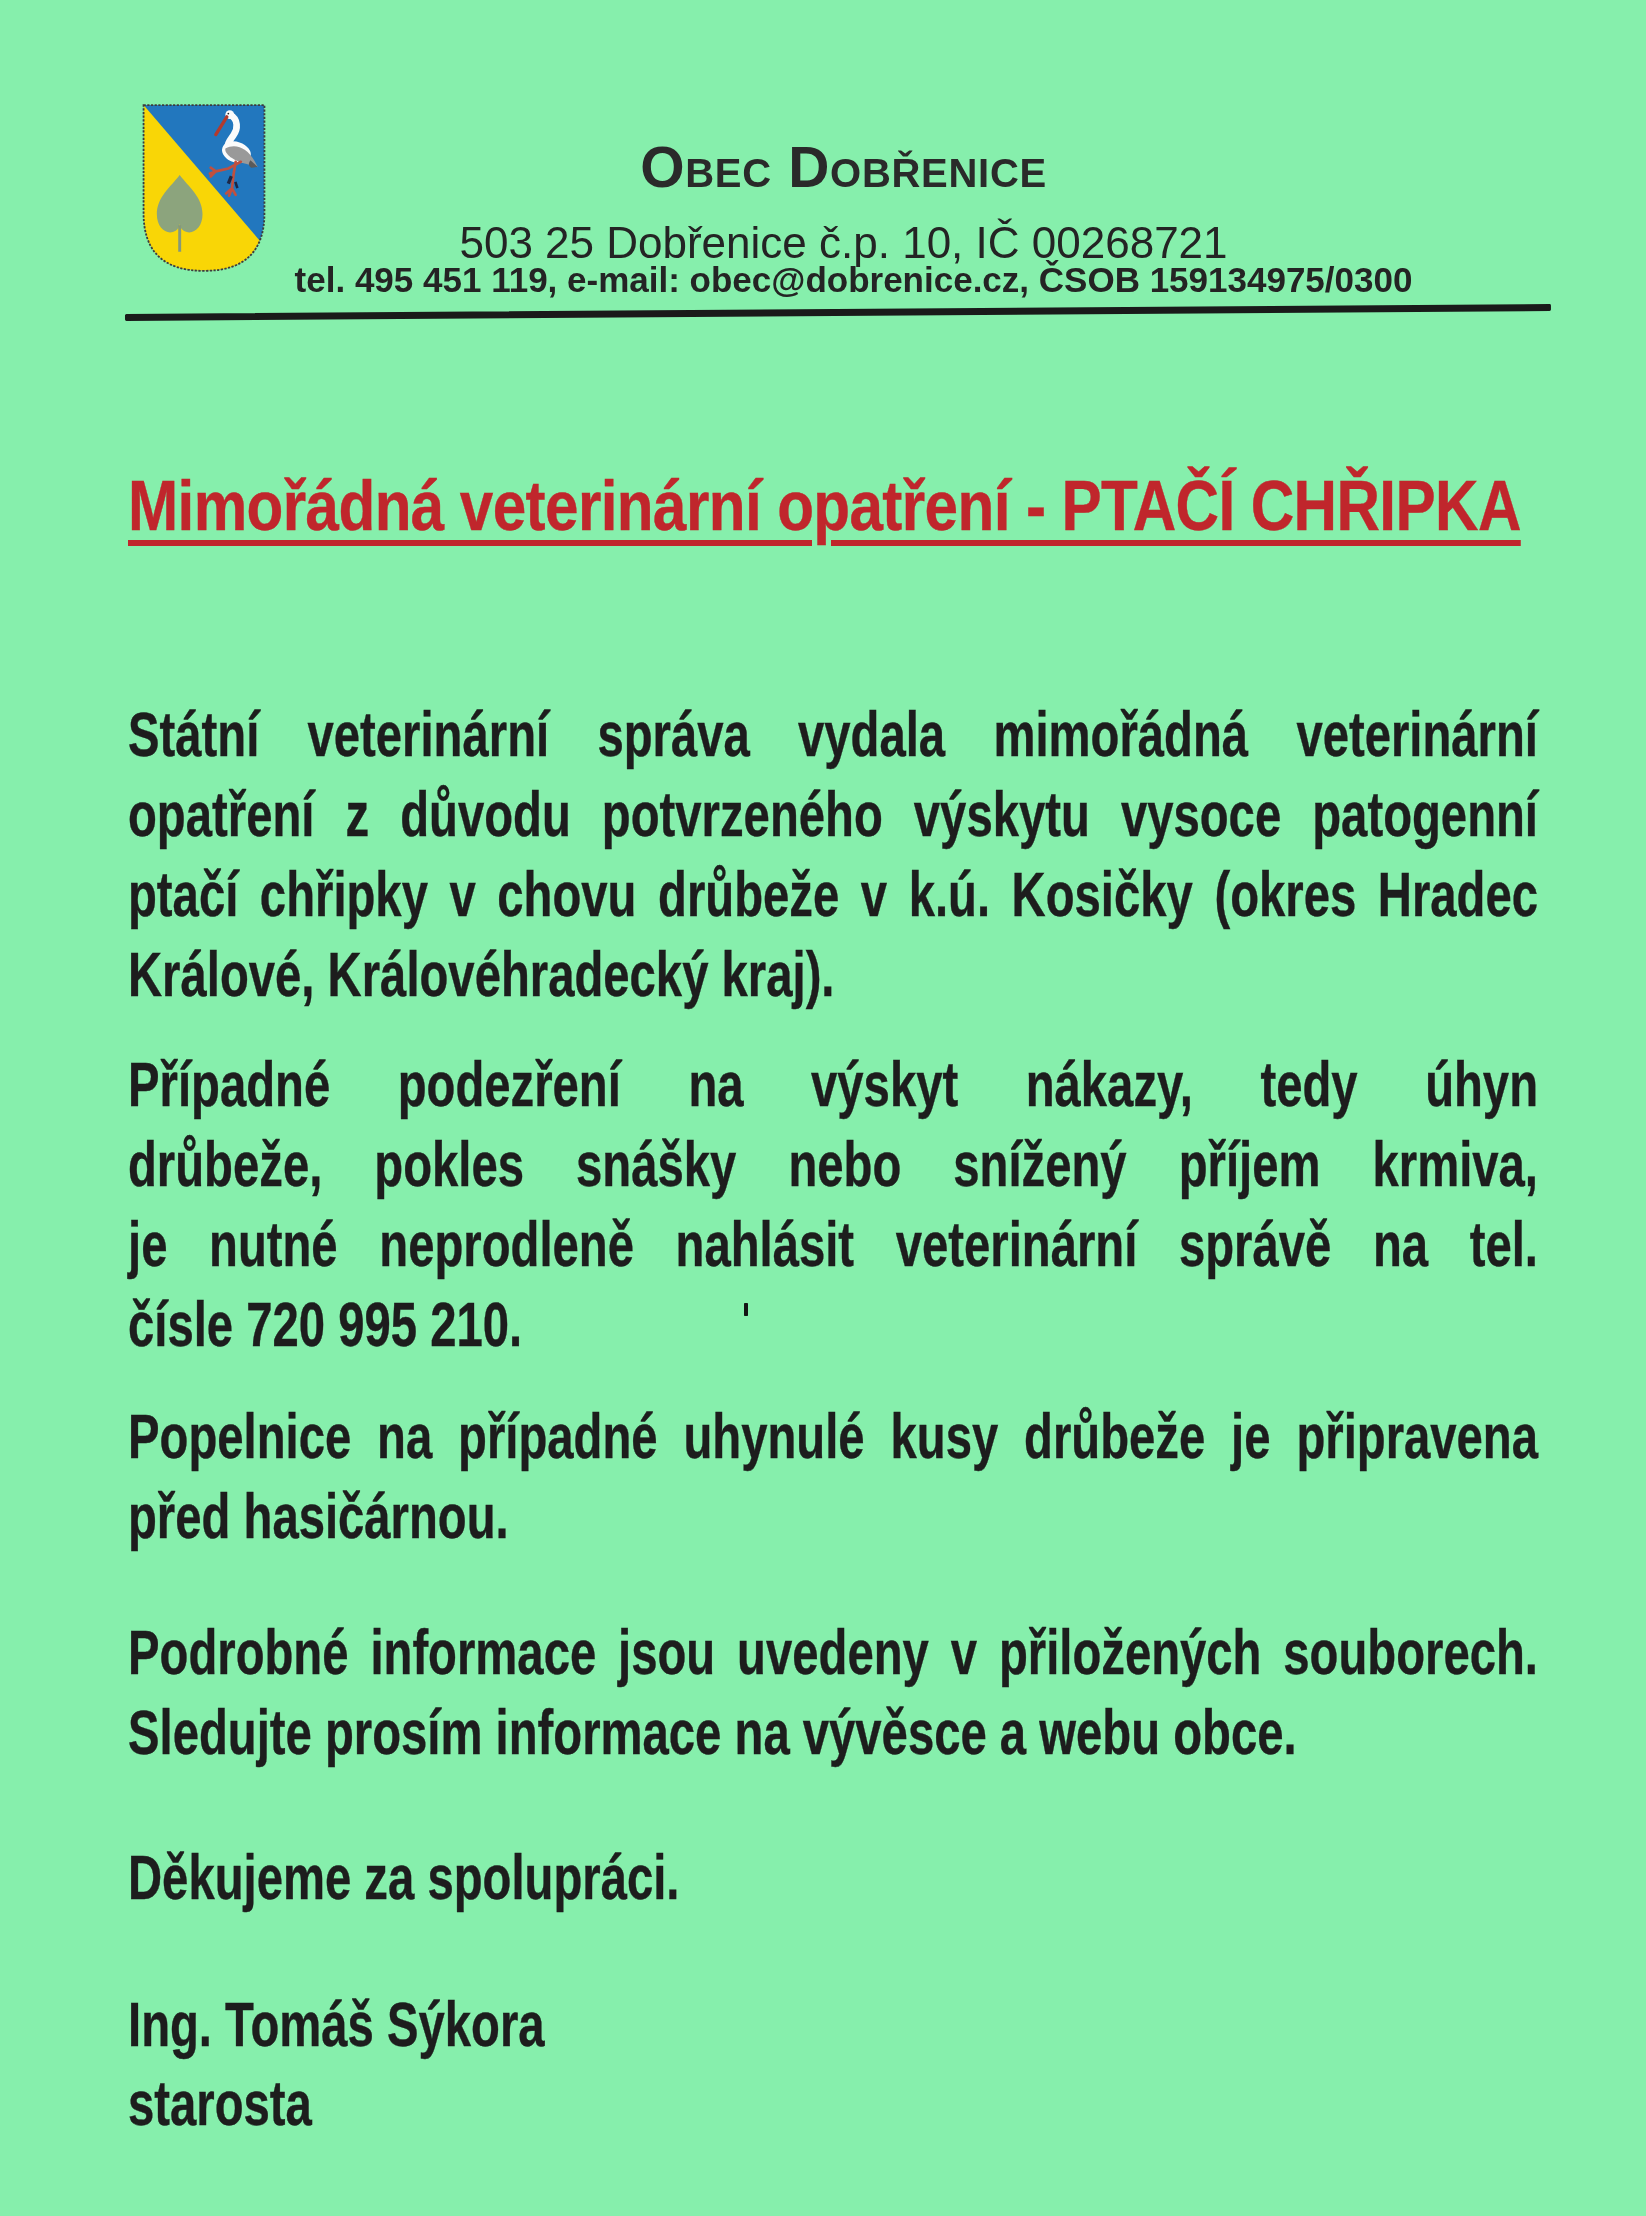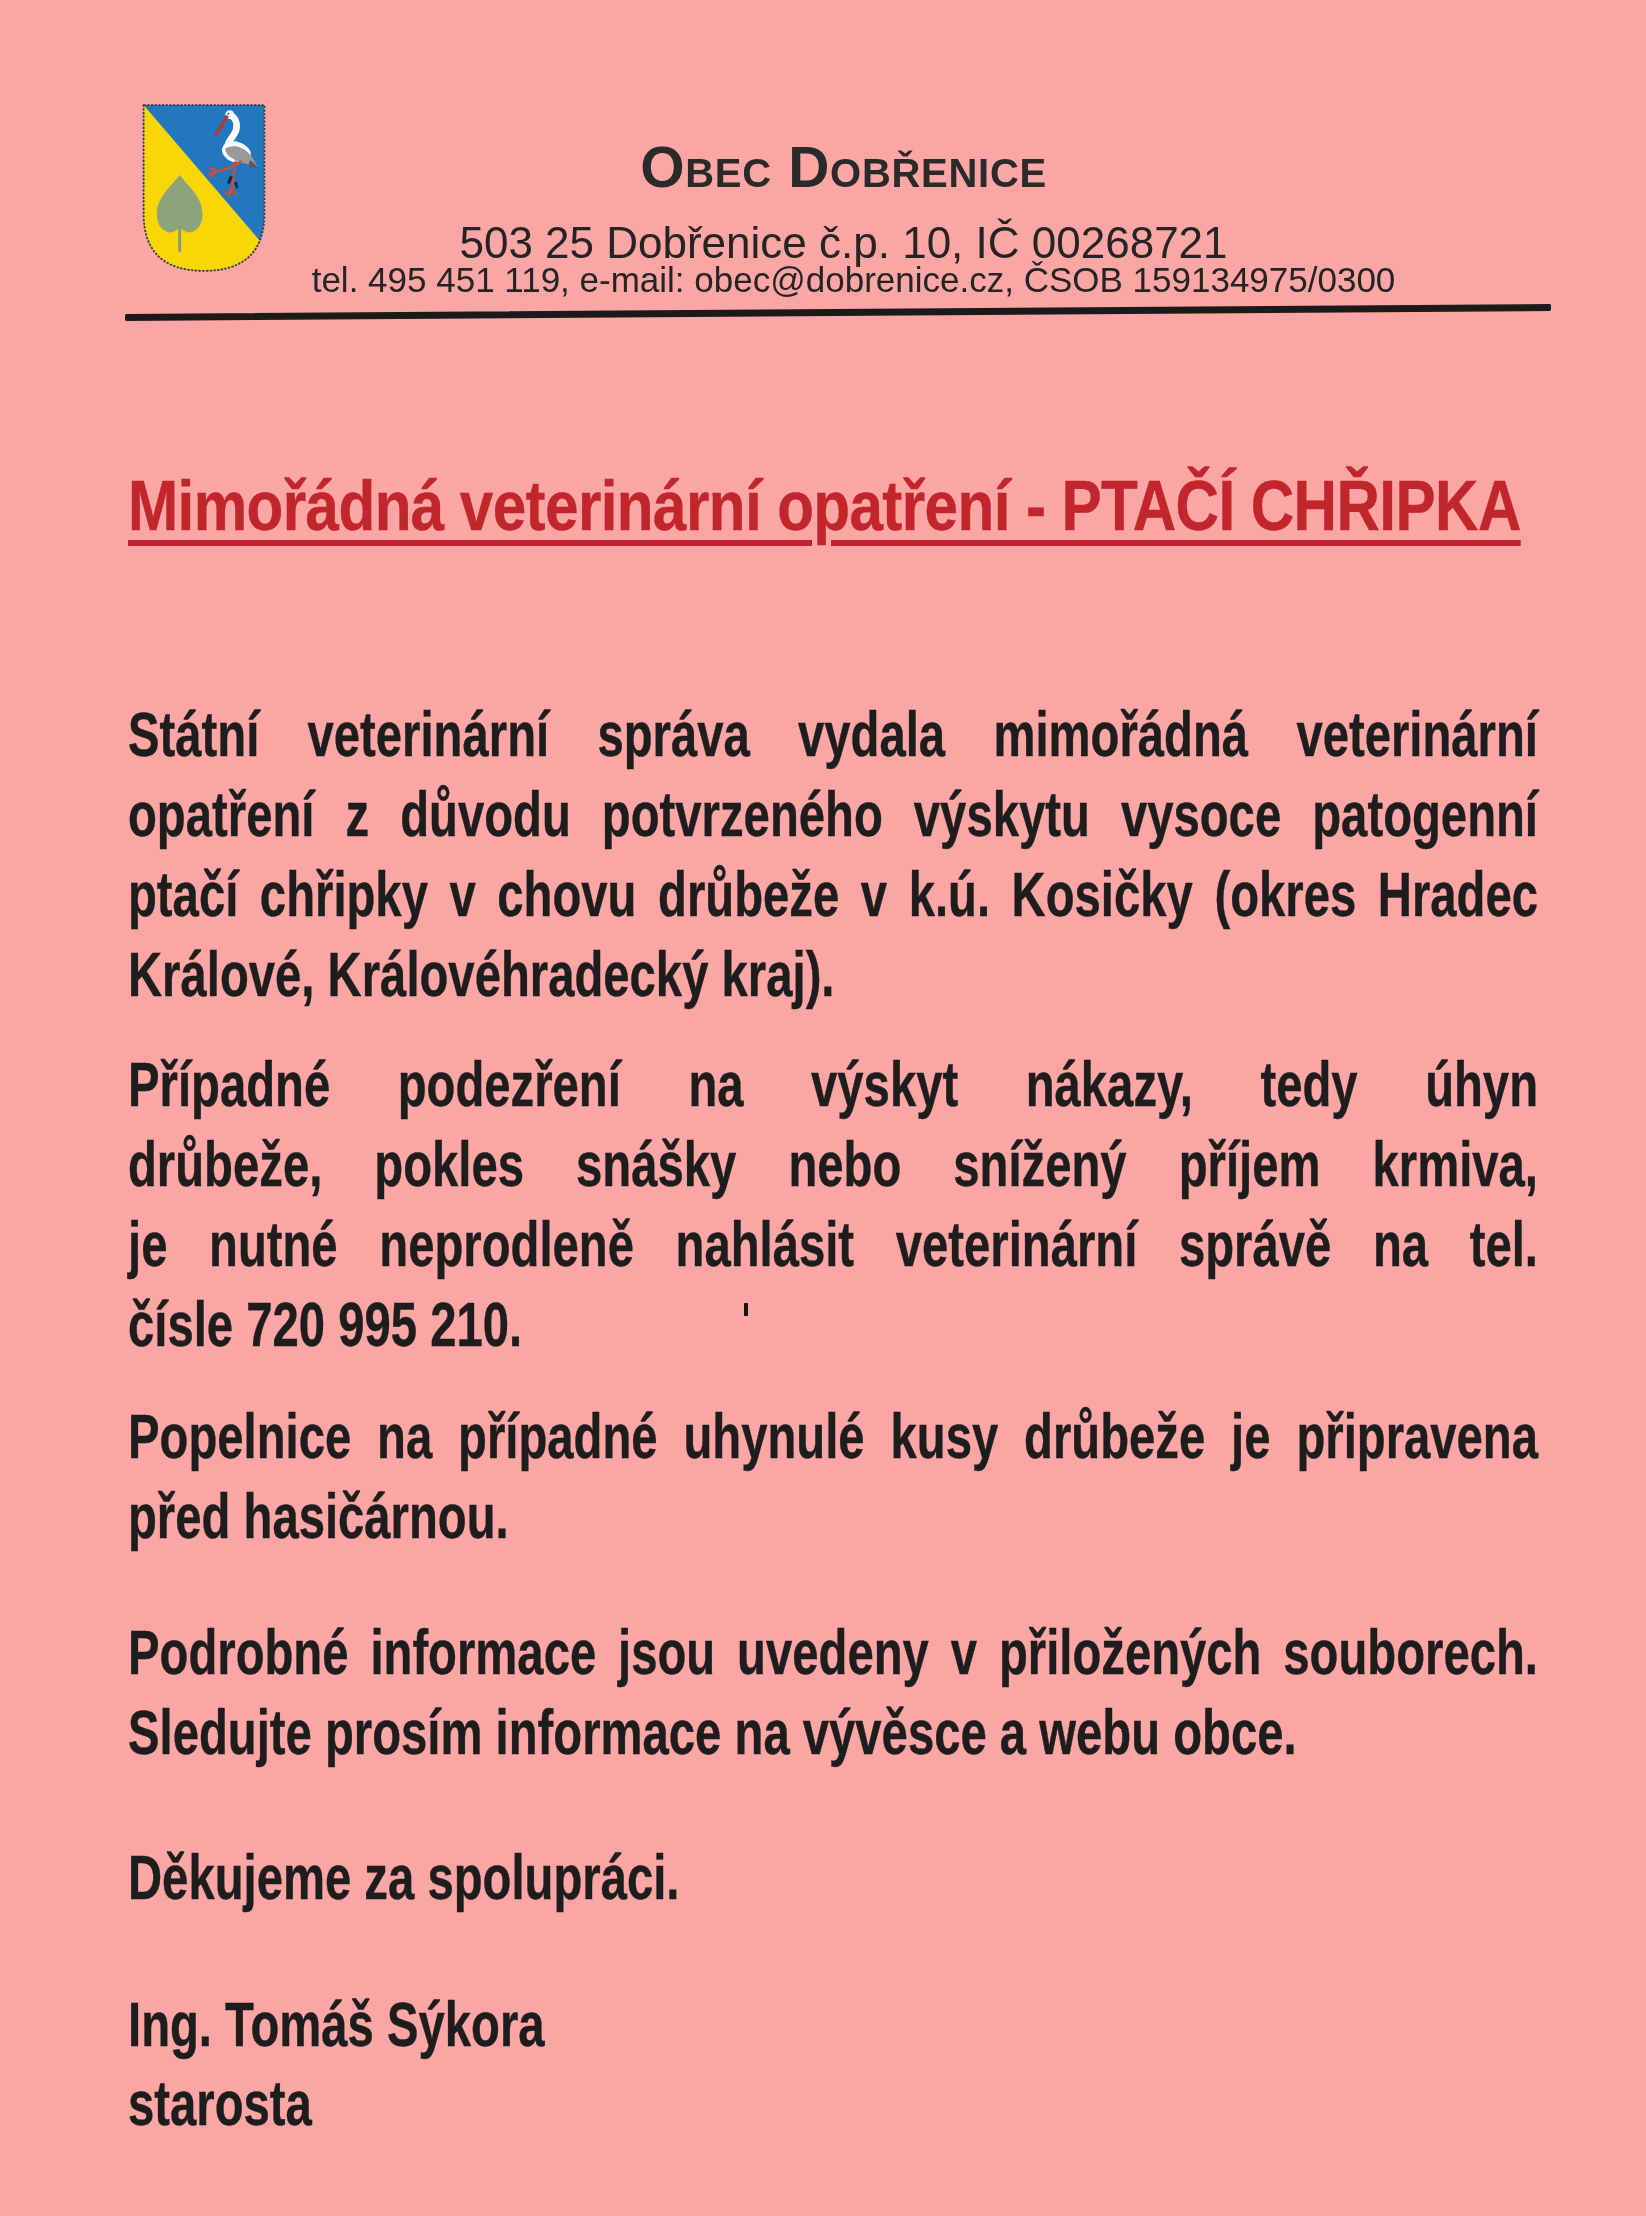--- a/index.html
+++ b/index.html
@@ -1,21 +1,21 @@
 <!DOCTYPE html>
 <html style="font-size:12px"><head>
 <meta charset="utf-8">
 <title>Obec Dobřenice – oznámení</title>
 <style>
   * { margin:0; padding:0; box-sizing:border-box; }
   html,body { background:#ffffff; }
   .page {
     position:relative;
     width:1646px; height:2216px;
-    background:#fca5a5;
+    background:#86efac;
     overflow:hidden;
     font-family:"Liberation Sans", sans-serif;
     color:#1d1d1d;
   }
 
   
   .coa {
     position:absolute; left:134px; top:95px;
     width:140px; height:194px;
   }
@@ -34,21 +34,21 @@
     padding-left:41px;
     text-align:center;
     font-size:44px; font-weight:400;
     line-height:1.1;
     color:#242424;
   }
   .contact-line {
     position:absolute; top:261px; left:0; right:0;
     padding-left:61px;
     text-align:center;
-    font-size:35px; font-weight:400;
+    font-size:35px; font-weight:700;
     line-height:1.1;
     color:#242424;
   }
   .header-rule {
     position:absolute; left:125px; top:314px;
     width:1426px; height:6.7px;
     background:#1a1a1a;
     transform:rotate(-0.4deg);
     transform-origin:left center;
     border-radius:1.5px;

